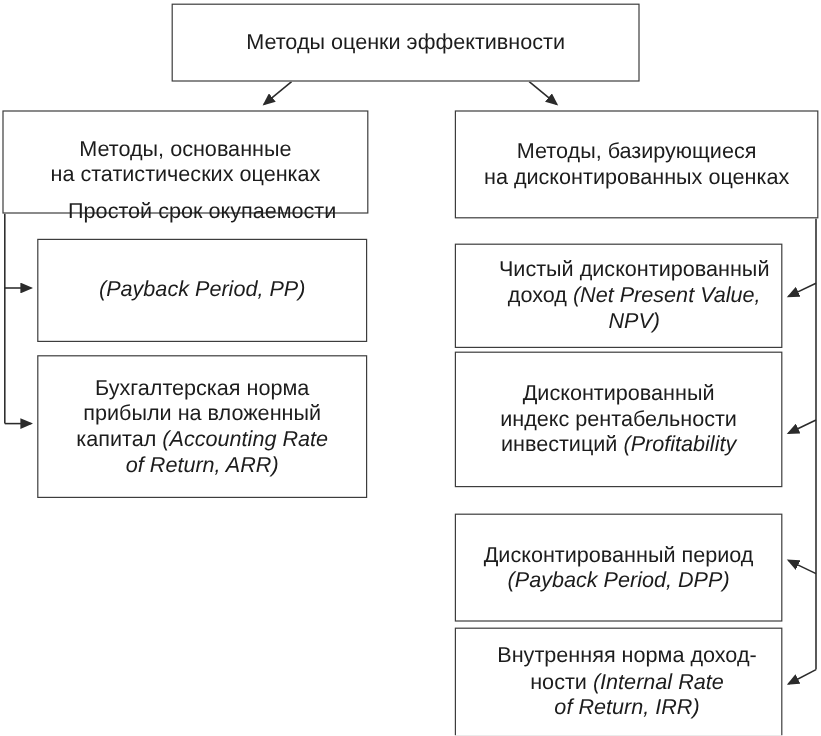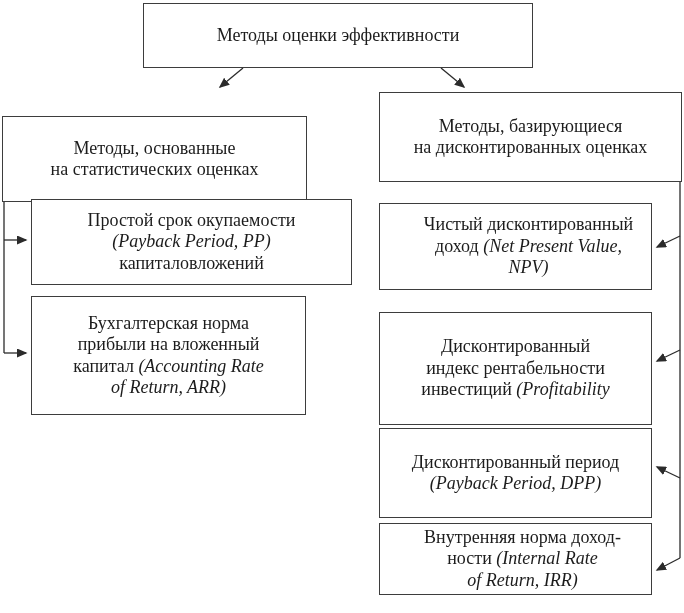--- a/index.html
+++ b/index.html
@@ -6,21 +6,21 @@
     --bg:#ffffff;
     --border:#3d3d3d;
     --text:#1c1c1c;
     --line:#2b2b2b;
   }
   html,body{margin:0;padding:0;background:var(--bg);}
   .canvas{
     position:relative;
     width:684px;height:613px;
     background:var(--bg);
-    font-family:Liberation Serif, serif;
+    font-family:Liberation Sans, sans-serif;
     color:var(--text);
     overflow:hidden;
   }
   .connectors{
     position:absolute;left:0;top:0;width:684px;height:613px;
     z-index:1;pointer-events:none;
   }
   .connectors line, .connectors path{
     stroke:var(--line);stroke-width:1.3;fill:none;
   }
@@ -34,28 +34,28 @@
     align-items:center;justify-content:center;
     text-align:center;
     font-size:18px;line-height:21.5px;
     padding:2px 6px;
     z-index:2;
   }
   .box span{white-space:pre;}
   .box .it{font-style:italic;}
   
   .root-box        {left:143px;top:3px;  width:390px;height:65px;}
-  .left-header     {left:2px;  top:92px; width:305px;height:86px;margin-top:24px;}
+  .left-header     {left:2px;  top:92px; width:305px;height:86px;}
   .right-header    {left:379px;top:92px; width:303px;height:90px;}
-  .box-pp          {left:31px; top:199px;width:321px;height:86px;}
+  .box-pp          {left:31px; top:199px;width:275px;height:86px;gap:44px;}
   .box-arr         {left:31px; top:296px;width:275px;height:119px;}
   .box-npv         {left:379px;top:203px;width:273px;height:87px;padding-left:32px;}
-  .box-dpi         {left:379px;top:312px;width:273px;height:113px;}
+  .box-dpi         {left:379px;top:293px;width:273px;height:113px;}
   .box-dpp         {left:379px;top:428px;width:273px;height:90px;}
-  .box-irr         {left:379px;top:523px;width:273px;height:72px;padding-left:20px;}
+  .box-irr         {left:379px;top:523px;width:273px;height:91px;padding-left:20px;}
 </style>
 </head>
 <body>
 
 <div class="canvas">
 
   <svg class="connectors" viewBox="0 0 684 613" xmlns="http://www.w3.org/2000/svg">
     <defs>
       <marker id="arrow" markerWidth="11" markerHeight="9" refX="9" refY="4.5" orient="auto" markerUnits="userSpaceOnUse">
         <path class="head" d="M0,0 L10.5,4.5 L0,9 z"></path>

